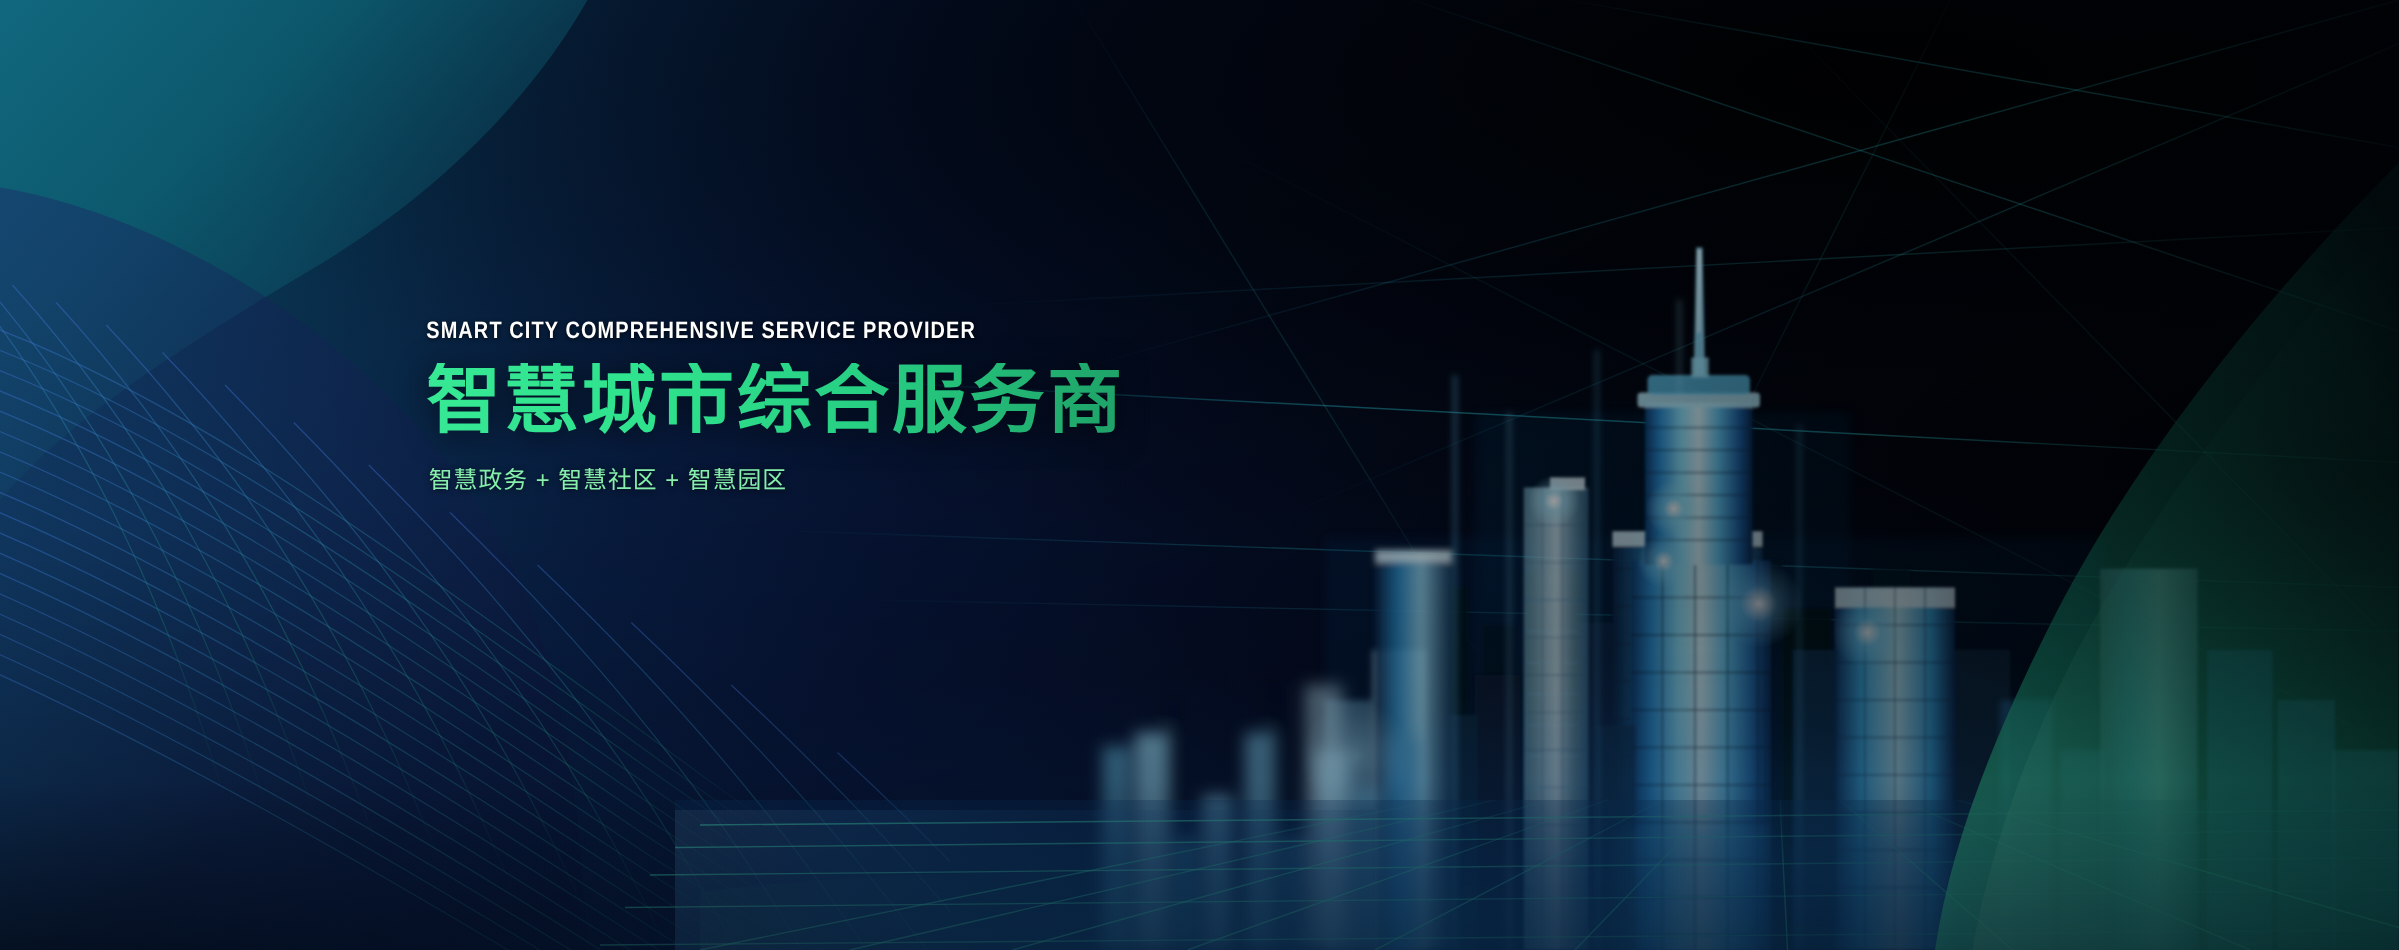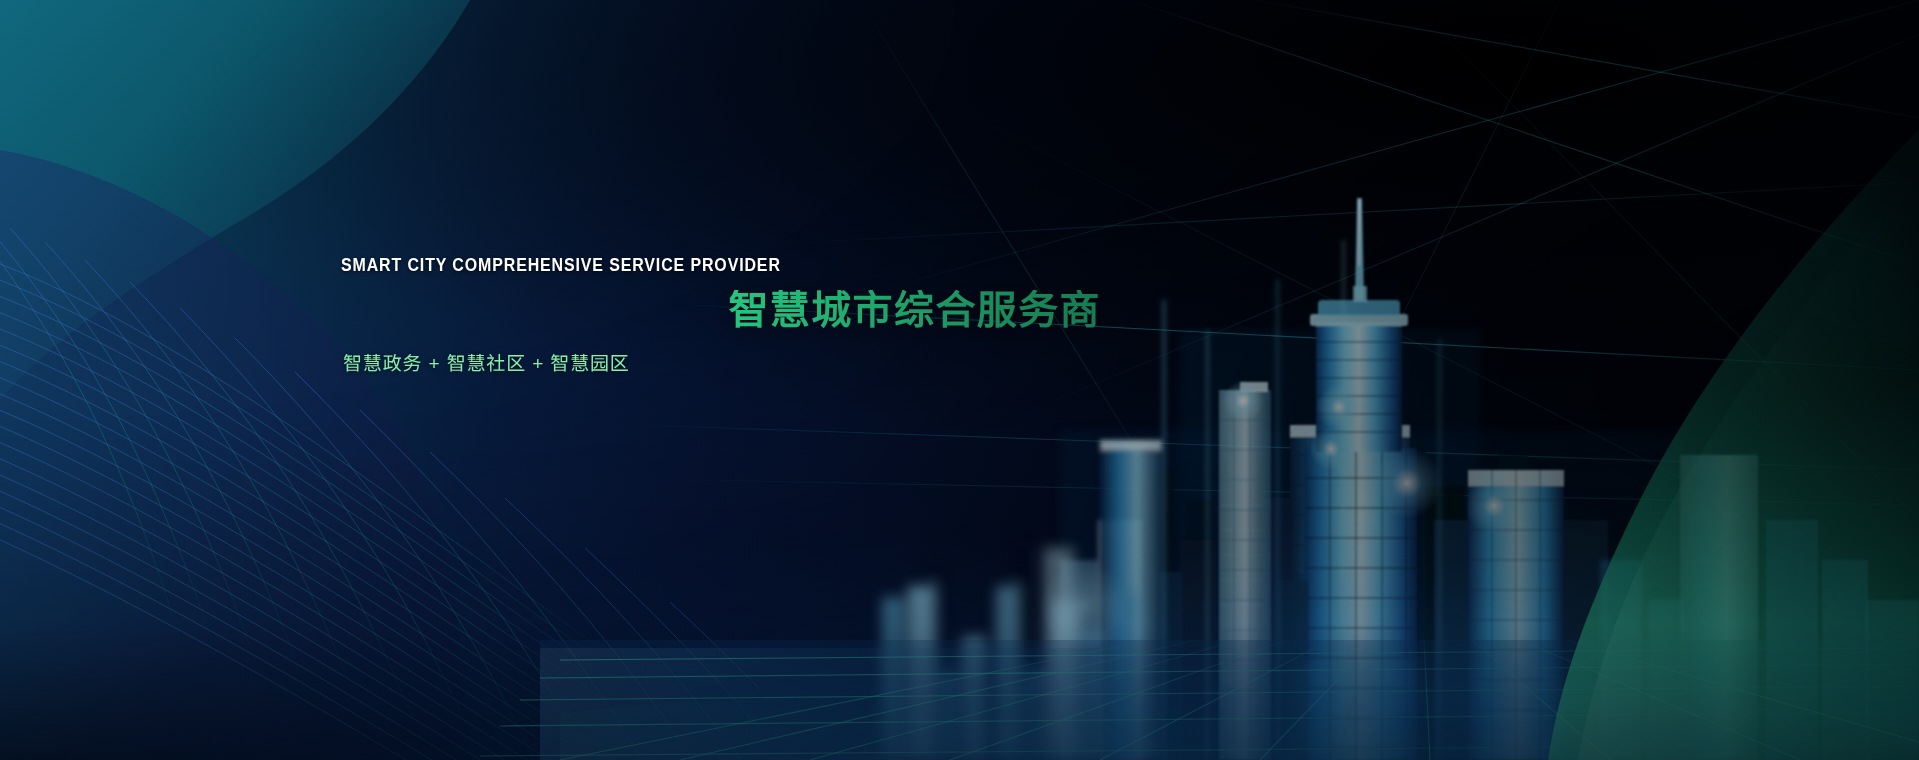--- a/index.html
+++ b/index.html
@@ -69,32 +69,31 @@
     letter-spacing:.055em;
     color:#ffffff;
     font-family:"Liberation Sans Narrow","Liberation Sans","DejaVu Sans Condensed",sans-serif;
     transform:scaleX(.84);
     transform-origin:left center;
     white-space:nowrap;
     text-shadow:0 1px 4px rgba(0,0,0,.75);
   }
   #headline{
     margin:14px 0 0 0;
-    font-size:40px;
+    font-size:60px;
     line-height:1.04;
     font-weight:bold;
     letter-spacing:.035em;
     white-space:nowrap;
     background:linear-gradient(96deg,#37e894 0%,#2fe28d 24%,#27cf83 46%,#20ab6d 68%,#1b8c5c 86%,#177a51 100%);
     -webkit-background-clip:text;
     background-clip:text;
     color:transparent;
     -webkit-text-fill-color:transparent;
     filter:drop-shadow(0 3px 12px rgba(0,0,0,.55));
-    text-align:right;
   }
   #subline{
     margin:16px 0 0 2px;
     font-size:19px;
     font-weight:normal;
     letter-spacing:.045em;
     color:#86efac;
     white-space:nowrap;
     text-shadow:0 1px 5px rgba(0,0,0,.7);
   }

